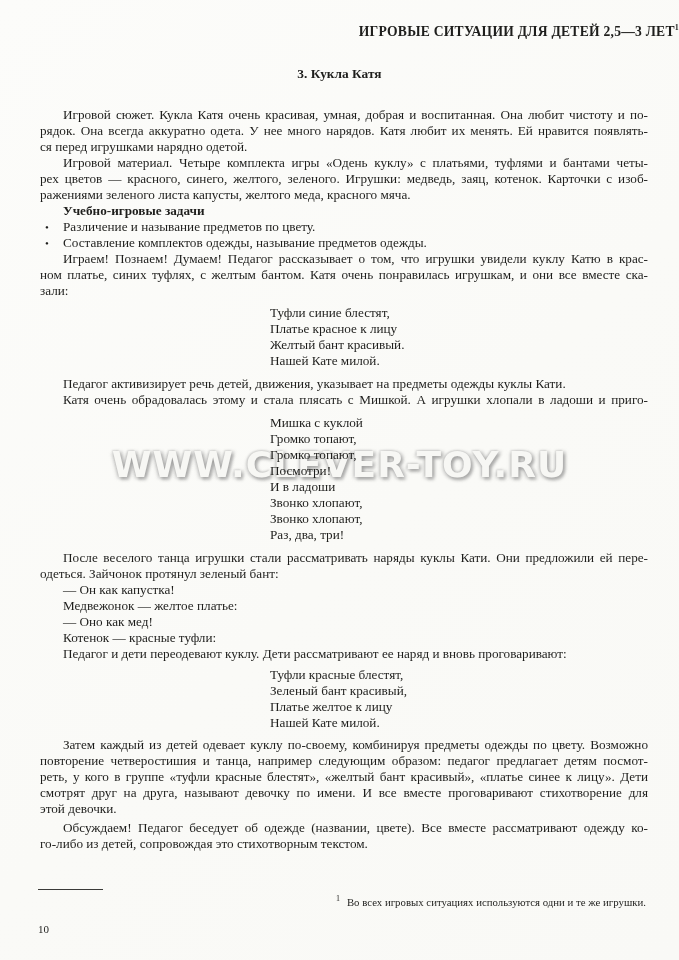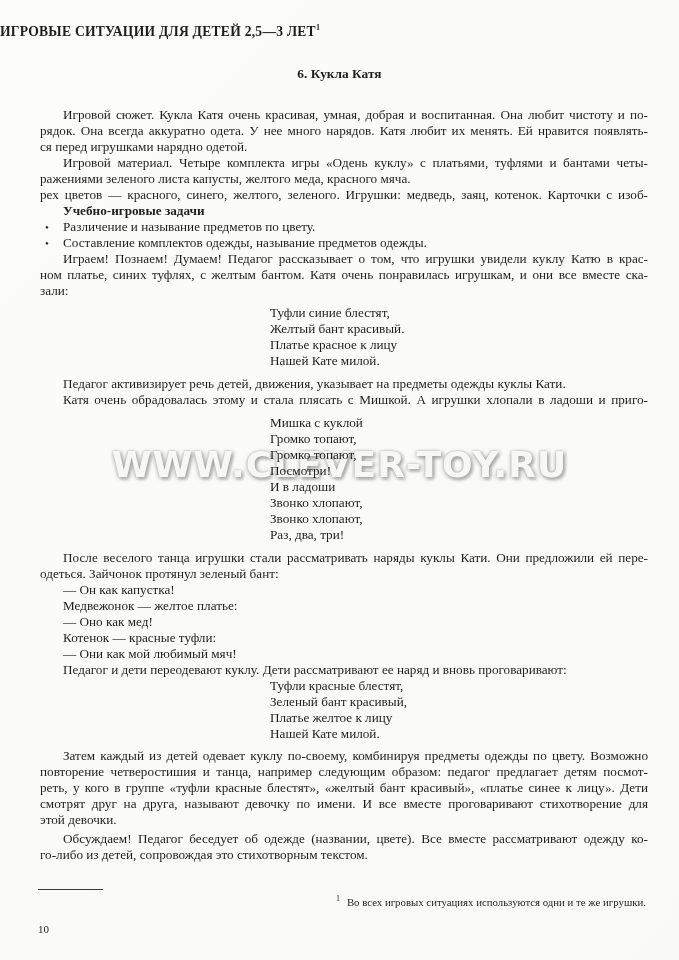--- a/index.html
+++ b/index.html
@@ -8,21 +8,21 @@
     position:relative;
     background:#fbfbf9;
     font-family:"Liberation Serif", serif;
     color:#1e1e1c;
     overflow:hidden;
   }
   .page { position:absolute; inset:0; background:linear-gradient(135deg,#fcfcfa 0%,#fafaf7 55%,#f9f9f6 100%); }
 
   .doc-title {
     position:absolute; top:24px; left:0; width:100%;
-    text-align:left; font-weight:bold; font-size:13.6px;
+    text-align:right; font-weight:bold; font-size:13.6px;
     letter-spacing:.25px; z-index:2;
   }
   .doc-title sup, .fn-line sup { font-size:8px; vertical-align:super; line-height:0; }
 
   .section-heading {
     position:absolute; top:66px; left:0; width:100%;
     text-align:center; font-weight:bold; font-size:13.4px; z-index:2;
   }
 
   .content {
@@ -60,47 +60,47 @@
 
   .page-number { position:absolute; left:38px; top:923px; font-size:11px; z-index:2; }
 </style>
 </head>
 <body>
 
 <div class="page">
 
   <div class="doc-title"><span>ИГРОВЫЕ СИТУАЦИИ ДЛЯ ДЕТЕЙ 2,5—3 ЛЕТ</span><sup>1</sup></div>
 
-  <div class="section-heading">6. Кукла Катя</div>
+  <div class="section-heading">3. Кукла Катя</div>
 
   <div class="watermark">WWW.CLEVER-TOY.RU</div>
 
   <div class="content">
       <div class="para">
         <div class="line jl ind"><span>Игровой сюжет. Кукла Катя очень красивая, умная, добрая и воспитанная. Она любит чистоту и по-</span></div>
         <div class="line jl"><span>рядок. Она всегда аккуратно одета. У нее много нарядов. Катя любит их менять. Ей нравится появлять-</span></div>
         <div class="line"><span>ся перед игрушками нарядно одетой.</span></div>
       </div>
       <div class="para">
         <div class="line jl ind"><span class="b">Игровой материал.</span><span> Четыре комплекта игры «Одень куклу» с платьями, туфлями и бантами четы-</span></div>
+        <div class="line jl"><span>рех цветов — красного, синего, желтого, зеленого. Игрушки: медведь, заяц, котенок. Карточки с изоб-</span></div>
         <div class="line"><span>ражениями зеленого листа капусты, желтого меда, красного мяча.</span></div>
-        <div class="line jl"><span>рех цветов — красного, синего, желтого, зеленого. Игрушки: медведь, заяц, котенок. Карточки с изоб-</span></div>
       </div>
       <div class="subheading">Учебно-игровые задачи</div>
       <div class="bullet-item"><span class="bullet-marker">•</span><span>Различение и называние предметов по цвету.</span></div>
       <div class="bullet-item"><span class="bullet-marker">•</span><span>Составление комплектов одежды, называние предметов одежды.</span></div>
       <div class="para">
         <div class="line jl ind"><span class="b">Играем! Познаем! Думаем!</span><span> Педагог рассказывает о том, что игрушки увидели куклу Катю в крас-</span></div>
         <div class="line jl"><span>ном платье, синих туфлях, с желтым бантом. Катя очень понравилась игрушкам, и они все вместе ска-</span></div>
         <div class="line"><span>зали:</span></div>
       </div>
       <div class="poem" style="margin-top: 6px;">
         <div class="poem-line">Туфли синие блестят,</div>
+        <div class="poem-line">Платье красное к лицу</div>
         <div class="poem-line">Желтый бант красивый.</div>
-        <div class="poem-line">Платье красное к лицу</div>
         <div class="poem-line">Нашей Кате милой.</div>
       </div>
       <div class="para" style="margin-top: 7px;">
         <div class="line ind"><span>Педагог активизирует речь детей, движения, указывает на предметы одежды куклы Кати.</span></div>
       </div>
       <div class="para">
         <div class="line jl ind"><span>Катя очень обрадовалась этому и стала плясать с Мишкой. А игрушки хлопали в ладоши и приго-</span></div>
       </div>
       <div class="poem" style="margin-top: 7px;">
         <div class="poem-line">Мишка с куклой</div>
@@ -122,26 +122,23 @@
       <div class="para">
         <div class="line ind"><span>Медвежонок — желтое платье:</span></div>
       </div>
       <div class="para">
         <div class="line ind"><span>— Оно как мед!</span></div>
       </div>
       <div class="para">
         <div class="line ind"><span>Котенок — красные туфли:</span></div>
       </div>
       <div class="para">
-        <div class="line ind"><span>— Они как мой любимый мяч!</span></div>
-      </div>
-      <div class="para">
         <div class="line ind"><span>Педагог и дети переодевают куклу. Дети рассматривают ее наряд и вновь проговаривают:</span></div>
       </div>
-      <div class="poem" style="">
+      <div class="poem" style="margin-top: 5px;">
         <div class="poem-line">Туфли красные блестят,</div>
         <div class="poem-line">Зеленый бант красивый,</div>
         <div class="poem-line">Платье желтое к лицу</div>
         <div class="poem-line">Нашей Кате милой.</div>
       </div>
       <div class="para" style="margin-top: 6px;">
         <div class="line jl ind"><span>Затем каждый из детей одевает куклу по-своему, комбинируя предметы одежды по цвету. Возможно</span></div>
         <div class="line jl"><span>повторение четверостишия и танца, например следующим образом: педагог предлагает детям посмот-</span></div>
         <div class="line jl"><span>реть, у кого в группе «туфли красные блестят», «желтый бант красивый», «платье синее к лицу». Дети</span></div>
         <div class="line jl"><span>смотрят друг на друга, называют девочку по имени. И все вместе проговаривают стихотворение для</span></div>

